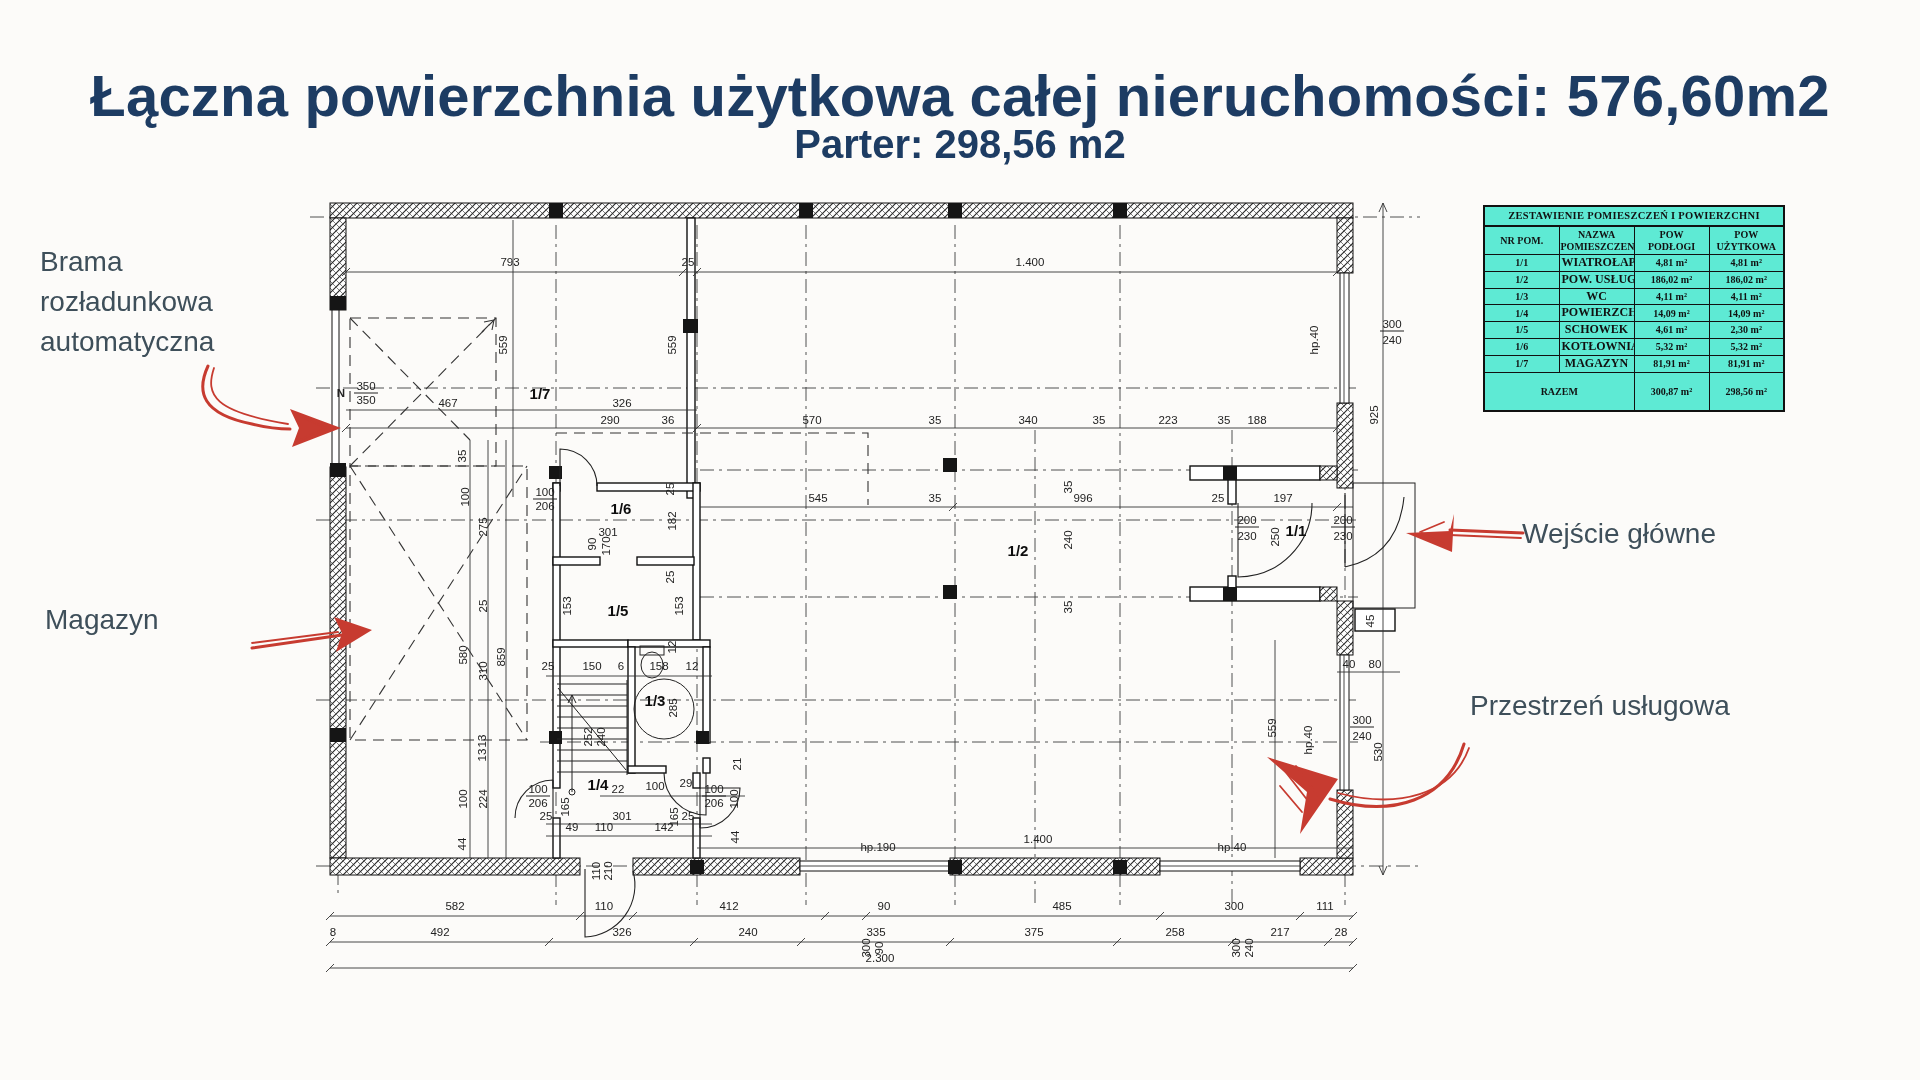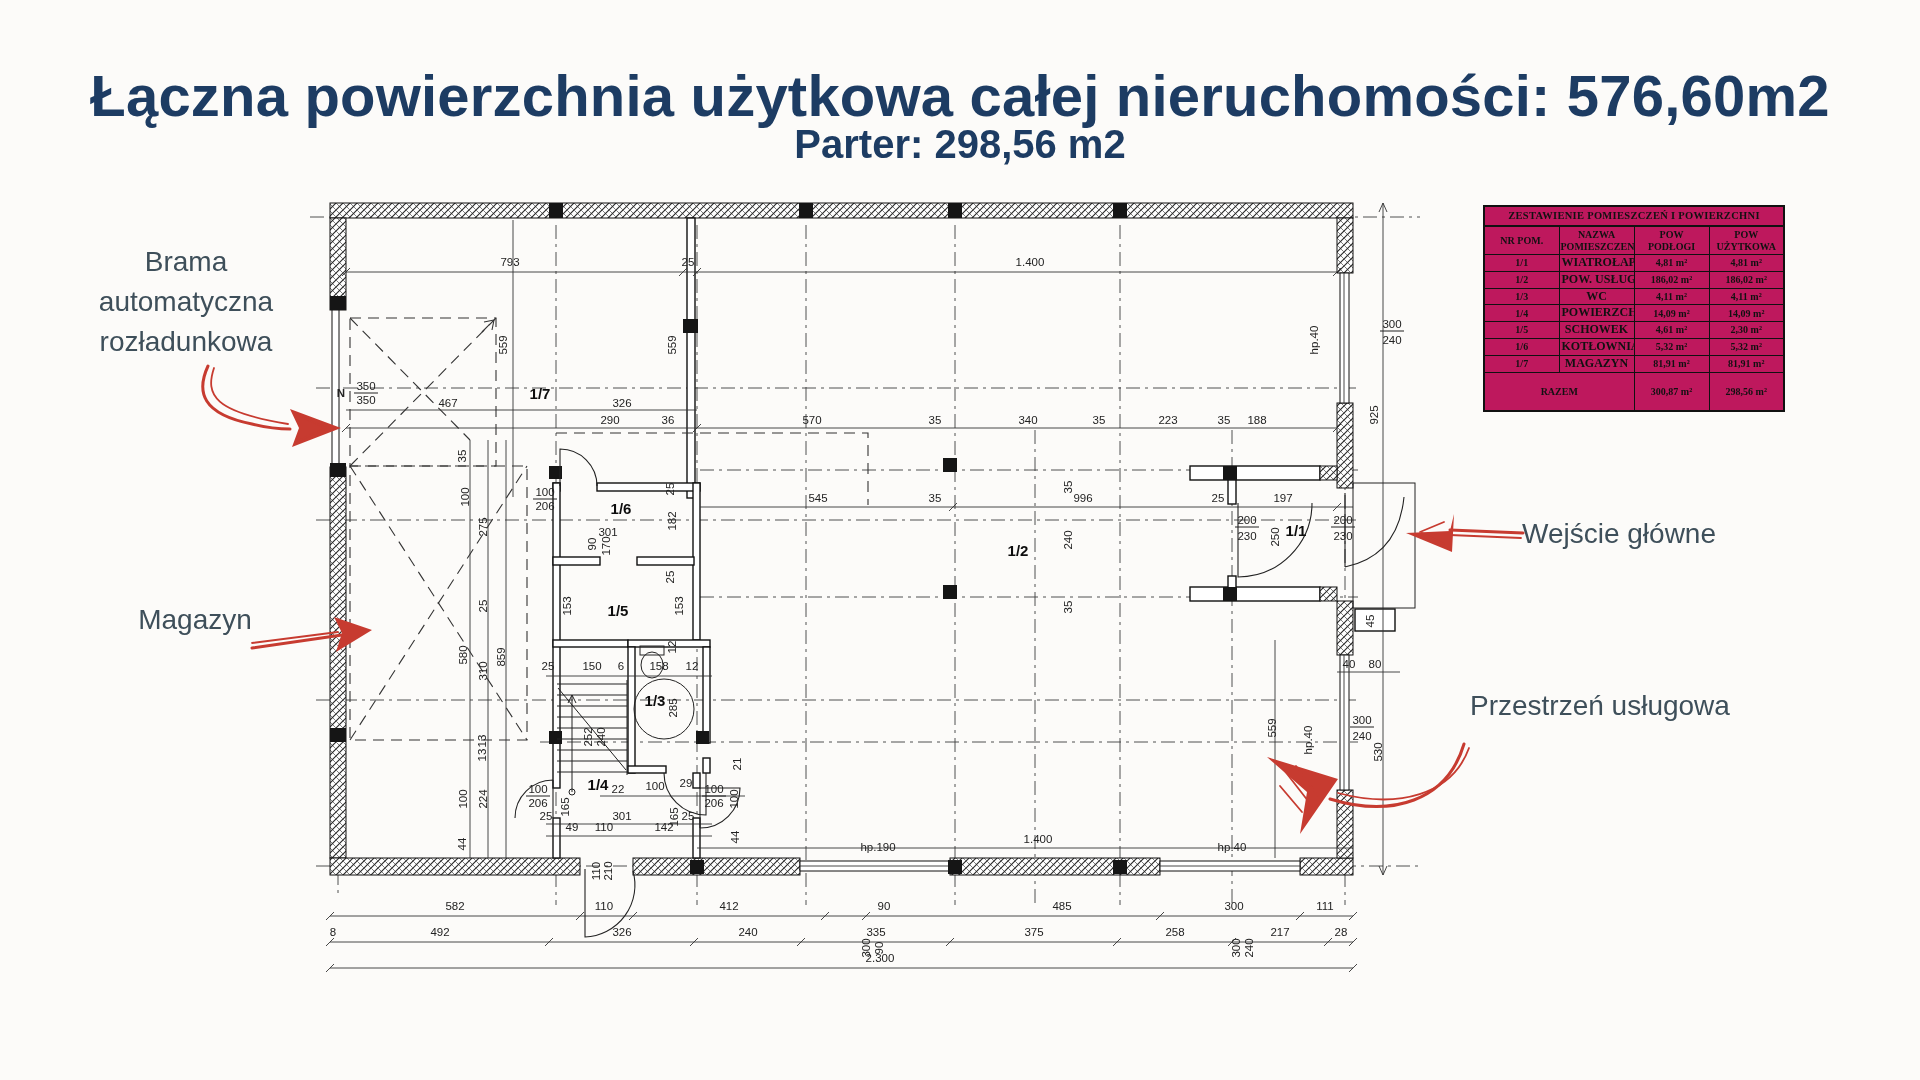--- a/index.html
+++ b/index.html
@@ -16,40 +16,40 @@
     position:absolute;left:0;width:1920px;text-align:center;
     color:var(--navy);font-weight:700;margin:0;
   }
   .t1{top:62px;font-size:58px;letter-spacing:0.2px;}
   .t2{top:122px;font-size:40px;}
   .note{
     position:absolute;color:var(--slate);font-size:28px;line-height:1.43;
     font-weight:400;
   }
   .note span{display:block;}
-  .note-center{text-align:center;}
+  .note-center{text-align:left;}
   #plan-svg{position:absolute;left:0;top:0;}
   .wall{fill:url(#wallhatch);stroke:#111;stroke-width:1;}
   .pw{fill:#fff;stroke:#111;stroke-width:1.4;}
   .win{fill:#fff;stroke:#111;stroke-width:1;}
   .col{fill:#151515;}
   .cl{stroke:#3c3c3c;stroke-width:0.9;stroke-dasharray:14 5 3 5;fill:none;}
   .dsh{stroke:#333;stroke-width:1.1;stroke-dasharray:11 7;fill:none;}
   .dml{stroke:#333;stroke-width:0.9;fill:none;}
   .door{stroke:#222;stroke-width:1.1;fill:none;}
   .st{stroke:#222;stroke-width:1;fill:none;}
   .dim{font:11.5px "Liberation Sans",sans-serif;fill:#222;text-anchor:middle;}
   .dim.bold{font-weight:700;}
   .room{font:700 15px "Liberation Sans",sans-serif;fill:#0d0d0d;text-anchor:middle;}
   .dimline{stroke:#222;stroke-width:1;}
   .rl{stroke:var(--arrow);stroke-width:3;fill:none;stroke-linecap:round;}
   .rl2{stroke:var(--arrow);stroke-width:1.8;fill:none;stroke-linecap:round;}
   .rh{fill:var(--arrow);}
   .legend{
-    position:absolute;left:1483px;top:205px;width:302px;background:#be185d;
+    position:absolute;left:1483px;top:205px;width:302px;background:#5eead4;
     border:2px solid #111;border-collapse:collapse;table-layout:fixed;
     font-family:"Liberation Serif",serif;color:#111;
   }
   .legend td,.legend th{
     border:1px solid #111;padding:1px 2px;font-size:10px;font-weight:700;
     text-align:center;vertical-align:middle;line-height:1.15;
     overflow:hidden;white-space:nowrap;
   }
   .legend .ttl{font-size:10.5px;letter-spacing:0.3px;border-bottom:2px solid #111;padding:3px 0;}
   .legend .hdr th{font-size:10px;padding:2px 1px;white-space:normal;}
@@ -58,22 +58,22 @@
   .legend .razem td{padding:13px 2px;}
 </style>
 </head>
 <body>
 
 <h1 class="page-title t1">Łączna powierzchnia użytkowa całej nieruchomości: 576,60m2</h1>
 <h1 class="page-title t2">Parter: 298,56 m2</h1>
 
 <div class="note note-center" style="left:40px;top:242px;width:292px;">
   <span>Brama</span>
+  <span>rozładunkowa</span>
   <span>automatyczna</span>
-  <span>rozładunkowa</span>
 </div>
 <div class="note note-center" style="left:45px;top:600px;width:300px;">
   <span>Magazyn</span>
 </div>
 <div class="note" style="left:1522px;top:514px;width:330px;">
   <span>Wejście główne</span>
 </div>
 <div class="note" style="left:1457px;top:686px;width:340px;margin-left:13px;">
   <span>Przestrzeń usługowa</span>
 </div>

